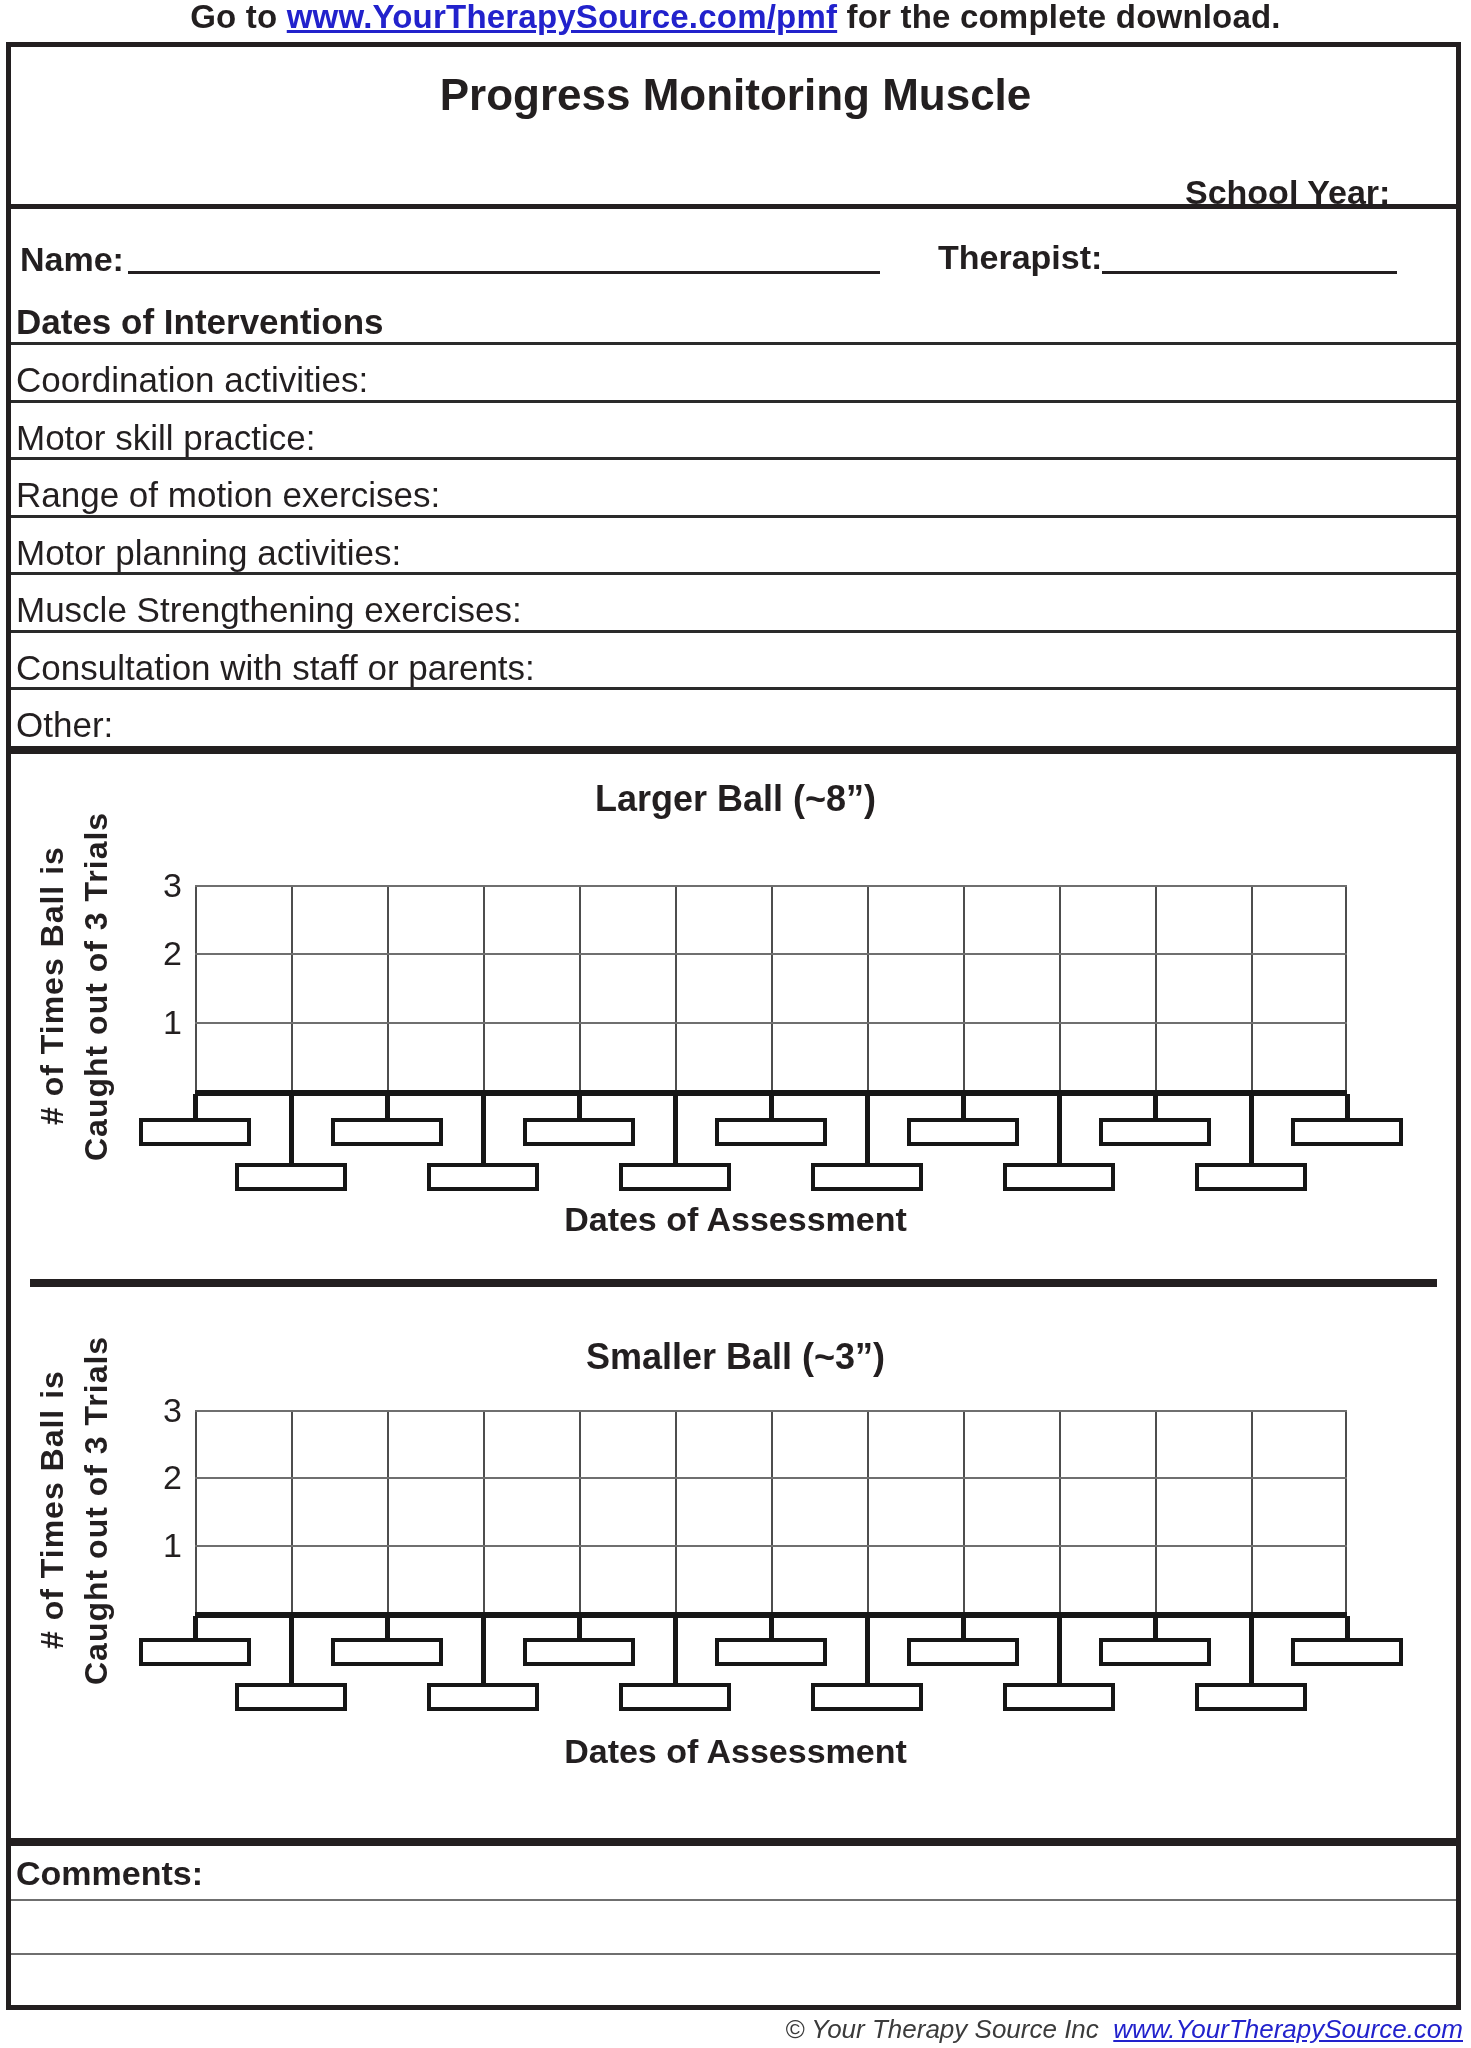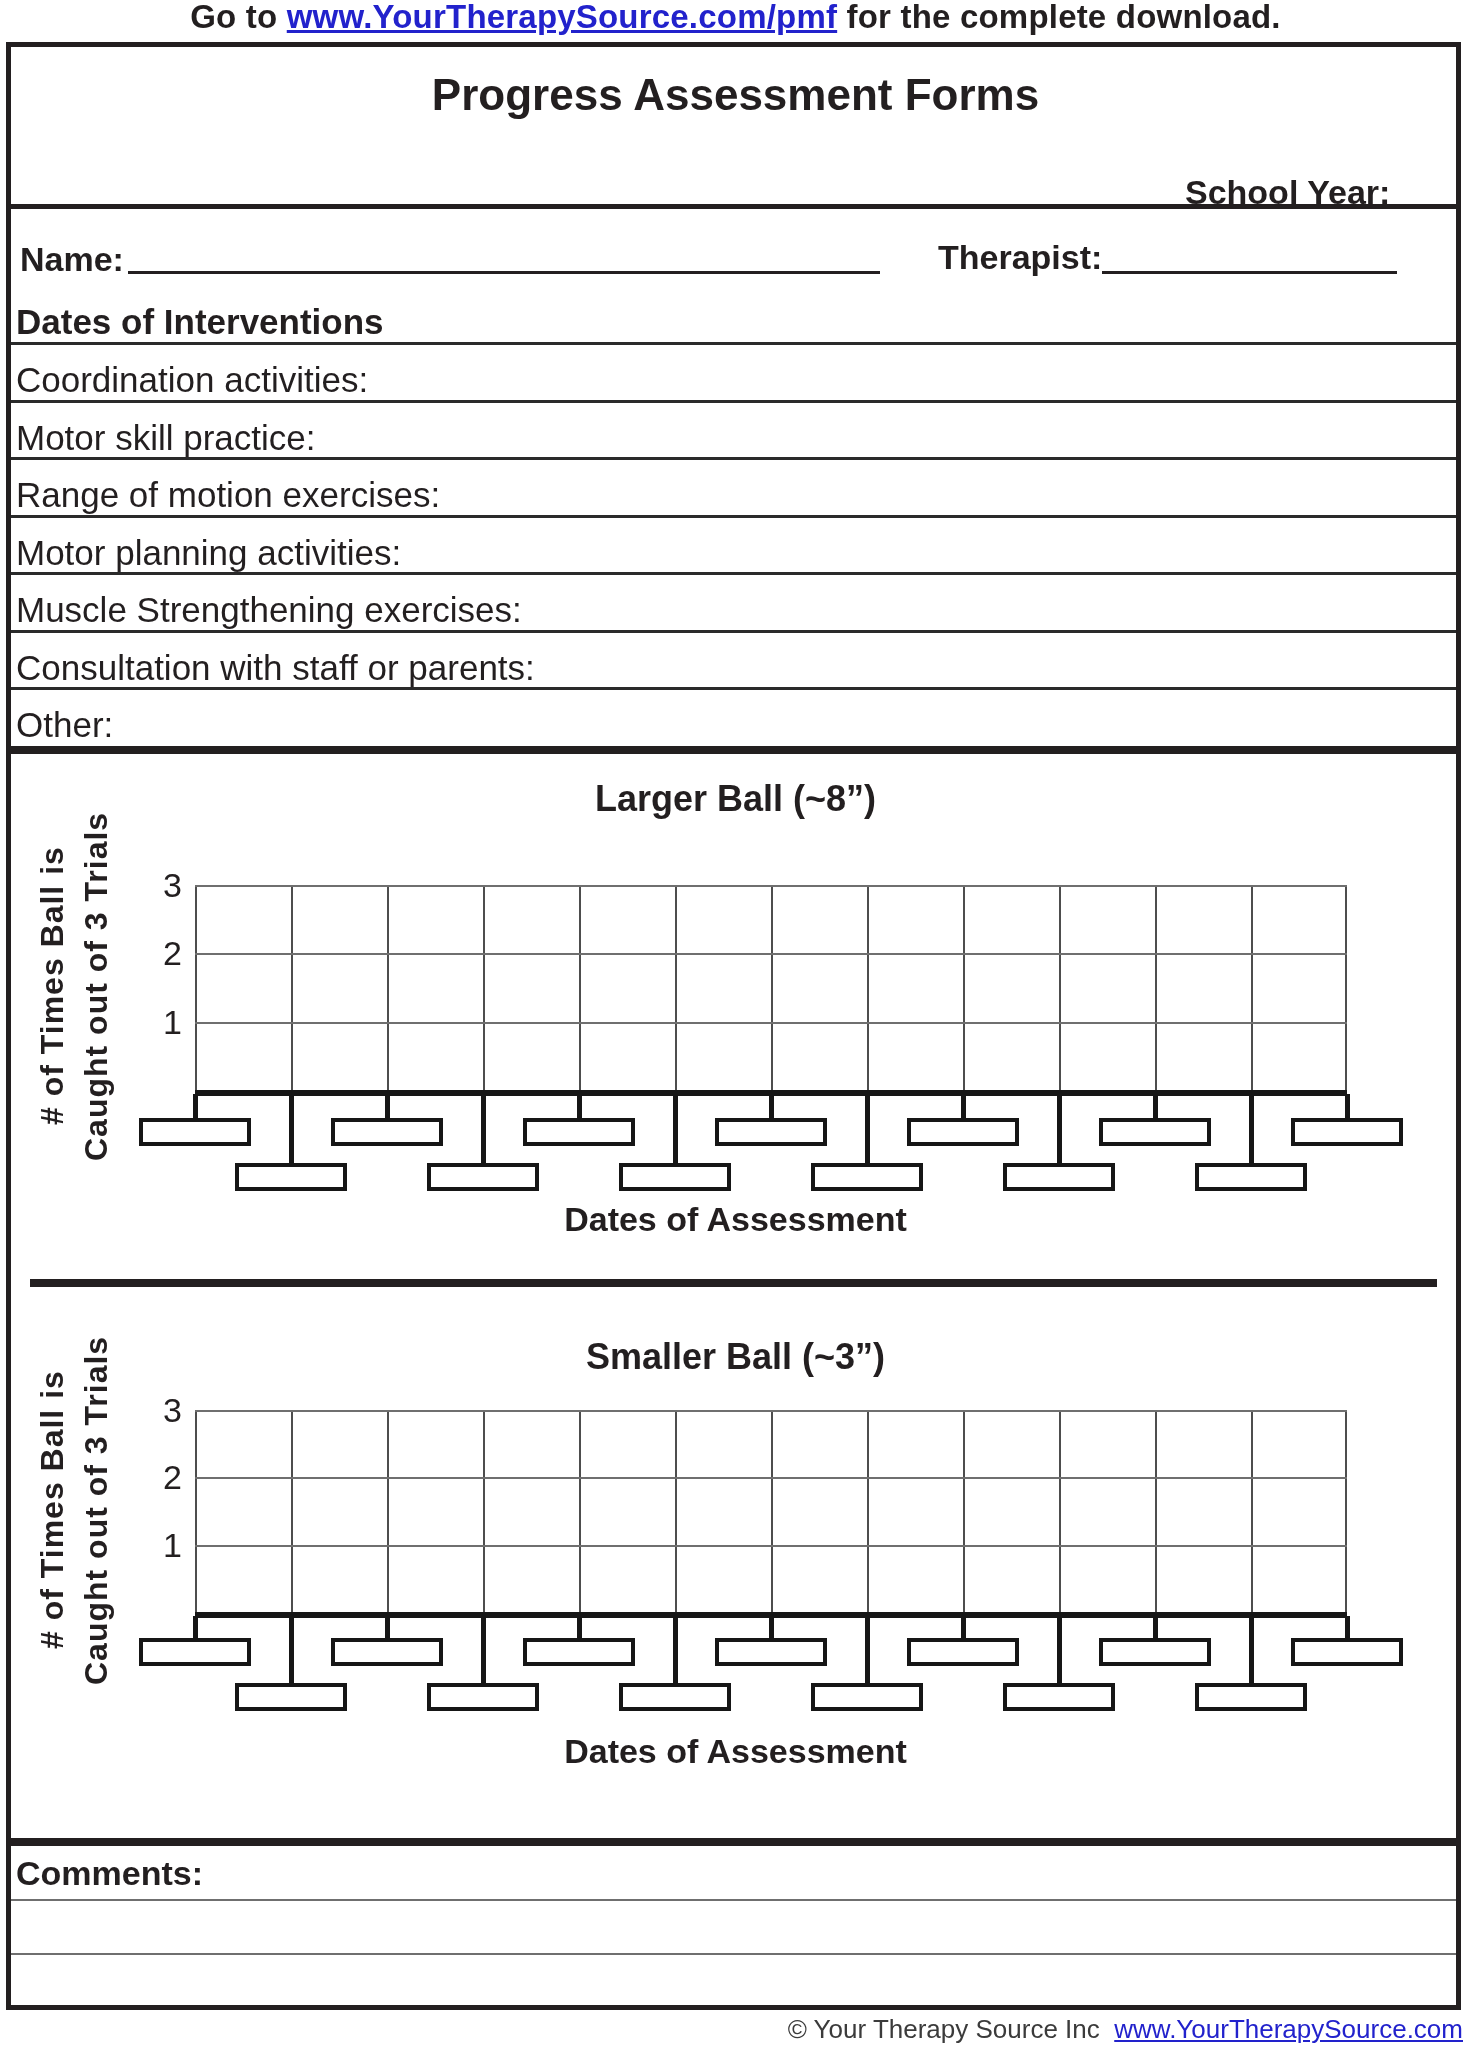--- a/index.html
+++ b/index.html
@@ -26,32 +26,32 @@
           font-weight:bold;font-size:32px;text-align:center;letter-spacing:1px;}
   .vlabel span{display:block;line-height:44px;}
   .grid{overflow:hidden;border-bottom:6px solid #161616;box-sizing:content-box;}
   .gridline-v{position:absolute;top:0;width:2px;height:100%;background:#4d4d4d;}
   .gridline-h{position:absolute;left:0;width:100%;height:2px;background:#6f6f6f;}
   .stem{position:absolute;background:#161616;}
   .date-box{position:absolute;width:112px;height:28px;background:#ffffff;
             border:4px solid #161616;box-sizing:border-box;}
   .comments-label{font-size:34px;font-weight:bold;}
   .comment-sep{background:#6f6f6f;height:2px;}
-  .footer{top:2014px;right:8px;font-size:26px;text-align:right;}
+  .footer{top:2014px;right:8px;font-size:26px;text-align:right;font-style:italic;}
   .footer .copy{color:#3b3b3b;}
 </style>
 </head>
 <body>
 
 <div class="abs banner center"><span>Go to </span><span class="link">www.YourTherapySource.com/pmf</span><span> for the complete download.</span></div>
 
 <div class="abs outer-box"></div>
 
 <div class="abs title-block center">
-  <div>Progress Assessment Forms</div>
+  <div>Progress Monitoring Muscle</div>
 </div>
 <div class="abs lbl34" style="left:1185px;top:173px;">School Year:</div>
 <div class="abs" style="left:1412px;top:175px;width:44px;height:30px;"></div>
 <div class="abs ink" style="left:11px;top:204px;width:1445px;height:5px;"></div>
 
 <div class="abs lbl34" style="left:20px;top:240px;">Name:</div>
 <div class="abs ink" style="left:128px;top:271px;width:752px;height:3px;"></div>
 <div class="abs lbl34" style="left:938px;top:238px;">Therapist:</div>
 <div class="abs ink" style="left:1102px;top:271px;width:295px;height:3px;"></div>
 

